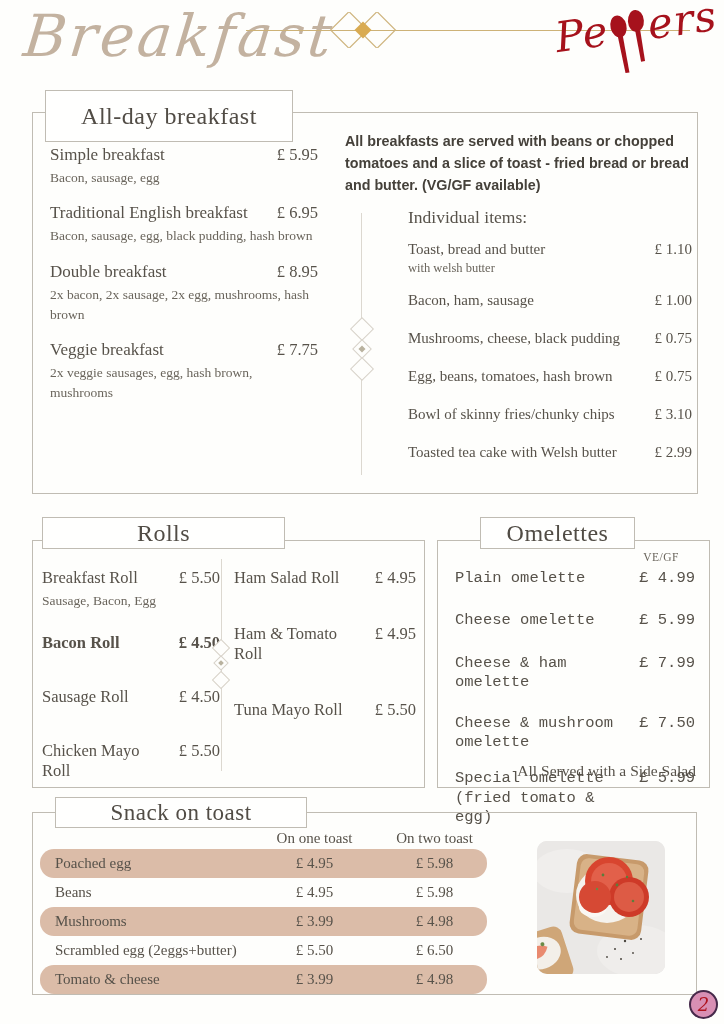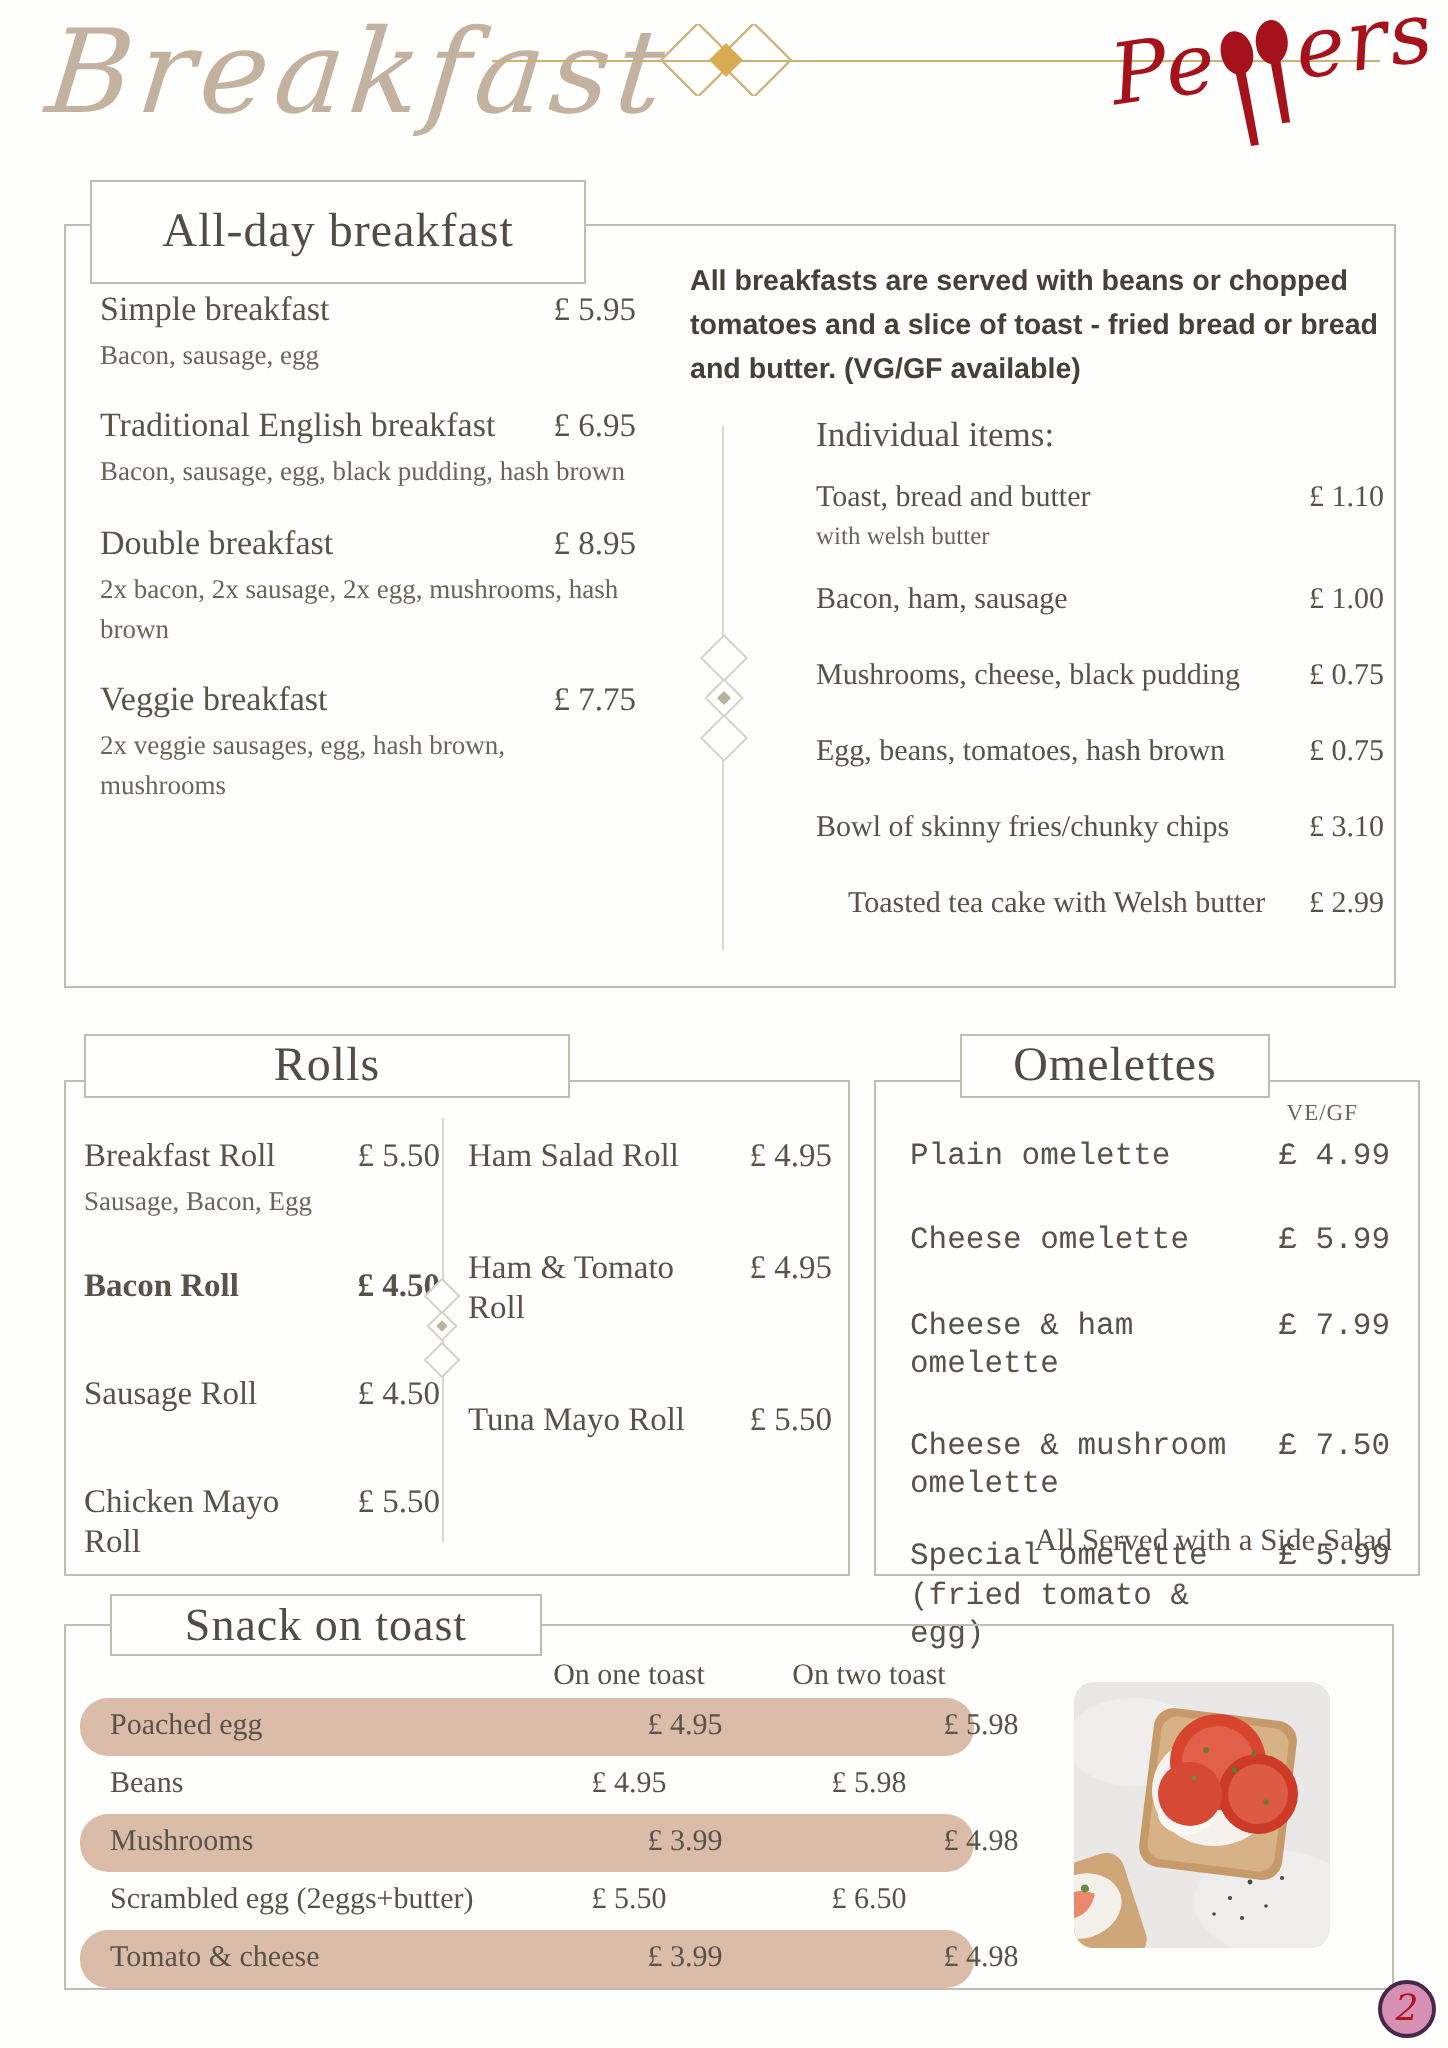--- a/index.html
+++ b/index.html
@@ -66,21 +66,21 @@
   .om-list .mi-price { font-size:15.5px; }
   .om-footer { position:absolute; right:13px; bottom:7px; font-size:15.5px; }
   
   .snack-table { position:absolute; left:7px; top:14px; width:447px; }
   .snack-grid { display:grid; grid-template-columns:207px 135px 105px; align-items:center; }
   .snack-head { font-size:15px; height:22px; }
   .snack-head .hcell { text-align:center; }
   .snack-row { height:29px; font-size:15px; }
   .snack-row .name { padding-left:15px; }
   .snack-row .pr { text-align:center; }
-  .snack-row.pill { background:#dbbca8; border-radius:14px;gap:28px; }
+  .snack-row.pill { background:#dbbca8; border-radius:14px; }
   
   .photo {
     position:absolute; left:537px; top:841px; width:128px; height:133px;
     border-radius:10px; overflow:hidden; background:#e9e7e5;
   }
   
   .badge {
     position:absolute; left:689px; top:990px; width:29px; height:29px;
     border-radius:50%; background:#d88fb4; border:2.5px solid #46294a;
     display:flex; align-items:center; justify-content:center;
@@ -187,21 +187,21 @@
             <span class="mi-name">Egg, beans, tomatoes, hash brown</span>
             <span class="mi-price">£ 0.75</span>
           </div>
       </div>
       <div class="mi" style="margin-top:21px;">
         <div class="row">
             <span class="mi-name">Bowl of skinny fries/chunky chips</span>
             <span class="mi-price">£ 3.10</span>
           </div>
       </div>
-      <div class="mi" style="margin-top:21px;margin-left:16px;">
+      <div class="mi" style="margin-top:21px;">
         <div class="row">
             <span class="mi-name">Toasted tea cake with Welsh butter</span>
             <span class="mi-price">£ 2.99</span>
           </div>
       </div>
     </div>
   </div>
 
   <div class="title-box" style="left:42px; top:517px; width:243px; height:32px;">Rolls</div>
   <div class="panel" style="left:32px; top:540px; width:393px; height:248px;">
@@ -294,21 +294,21 @@
       <div class="mi" style="margin-top:4px;">
         <div class="row">
             <span class="mi-name">Special omelette (fried tomato &amp; egg)</span>
             <span class="mi-price">£ 5.99</span>
           </div>
       </div>
     </div>
     <div class="om-footer">All Served with a Side Salad</div>
   </div>
 
-  <div class="title-box" style="left:55px; top:797px; width:216px; height:31px; font-size:23px;">Snack on toast</div>
+  <div class="title-box" style="left:55px; top:797px; width:252px; height:31px; font-size:23px;">Snack on toast</div>
   <div class="panel" style="left:32px; top:812px; width:665px; height:183px; border-width:1px;">
     <div class="snack-table">
       <div class="snack-grid snack-head">
         <div class="hcell"></div>
         <div class="hcell">On one toast</div>
         <div class="hcell">On two toast</div>
       </div>
       <div class="snack-grid snack-row pill">
         <div class="name">Poached egg</div>
         <div class="pr">£ 4.95</div>

